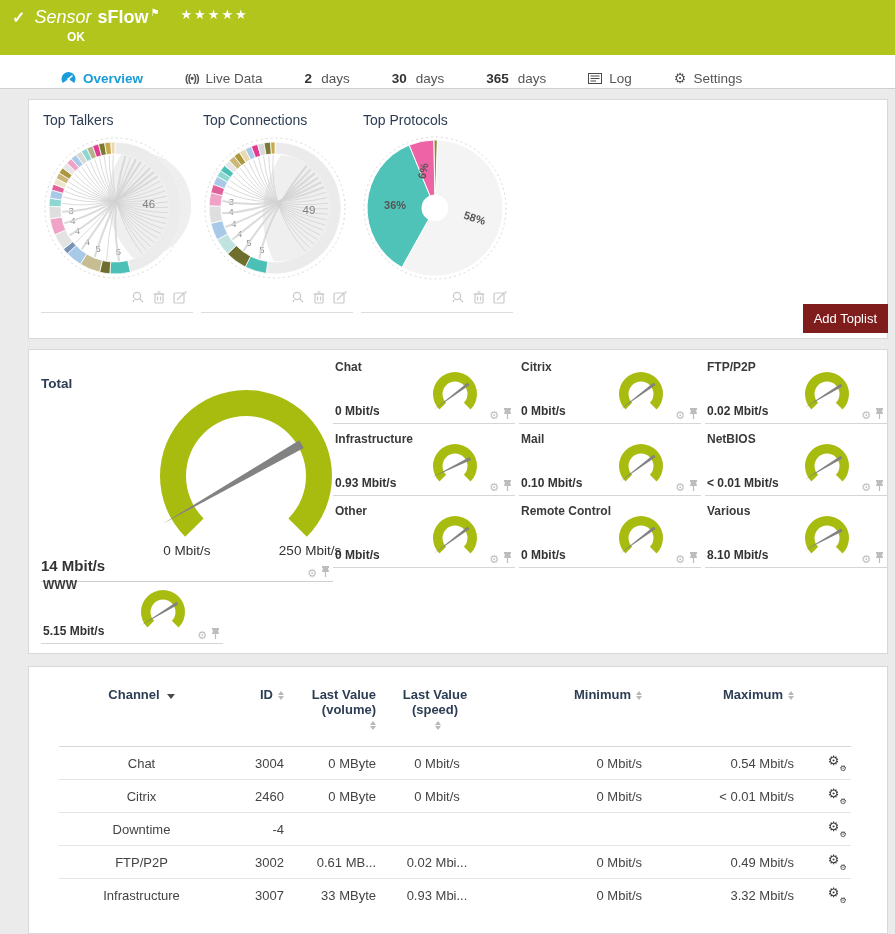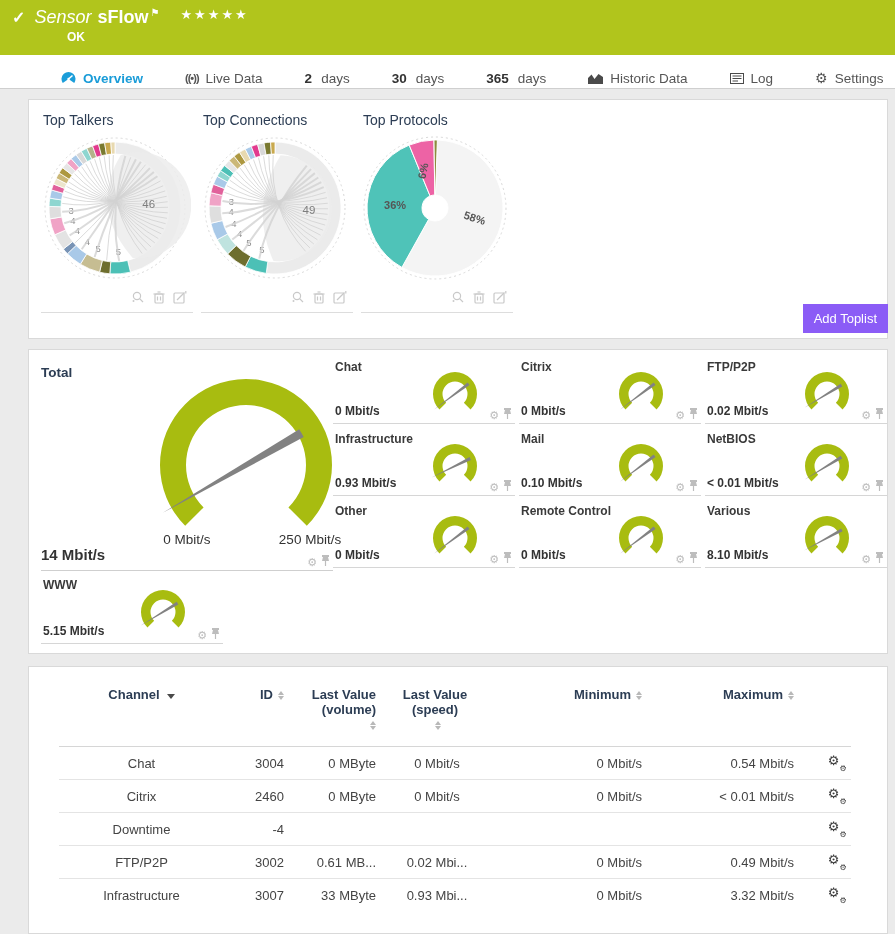--- a/index.html
+++ b/index.html
@@ -31,25 +31,25 @@
   .panel { width:860px; background:#fff; border:1px solid #d9d9d9; position:relative; }
   .panel-toplists { height:240px; margin-bottom:10px; padding:10px 0 0 12px; }
   .panel-gauges { height:305px; margin-bottom:12px; }
   .panel-table { height:268px; overflow:hidden; }
   
   .toplist-row { display:flex; gap:8px; }
   .toplist { width:152px; border-bottom:1px solid #ddd; padding-bottom:1px; }
   .toplist-title { font-size:14px; color:#2c3d54; margin:2px 0 4px 2px; }
   .toplist-icons { display:flex; justify-content:flex-end; gap:7px; padding:2px 6px 3px 0; }
   .toplist-icons svg { cursor:pointer; }
-  .addtop { position:absolute; right:-1px; bottom:5px; background:#8b5cf6; color:#fff;
+  .addtop { position:absolute; right:-1px; bottom:5px; background:#7f1d1d; color:#fff;
     border:none; font-size:13px; padding:7px 11px; cursor:pointer;
     font-family:"Liberation Sans", sans-serif; }
   
-  .total-cell { position:absolute; left:12px; top:11px; width:292px; height:210px;
+  .total-cell { position:absolute; left:12px; top:22px; width:292px; height:210px;
     border-bottom:1px solid #cfcfcf; }
   .cell-name { font-size:13px; font-weight:bold; color:#2c3d54; }
   .total-cell .cell-name { position:absolute; left:0; top:4px; font-size:13.5px; }
   .total-gauge-svg { position:absolute; left:80px; top:0; }
   .total-value { position:absolute; left:0; bottom:7px; font-size:15px; font-weight:bold; color:#333; }
   .mini-icons { position:absolute; right:3px; bottom:3px; display:flex; gap:4px;
     align-items:flex-end; }
   .mini-icons .g { font-size:11px; color:#bdbdbd; line-height:10px; cursor:pointer; }
   .gauge-grid { position:absolute; left:304px; top:8px; display:grid;
     grid-template-columns:repeat(3, 182px); column-gap:4px; row-gap:6px; }
@@ -114,28 +114,20 @@
       <span class="num">2</span>
       <span>days</span>
     </div>
     <div class="tab">
       <span class="num">30</span>
       <span>days</span>
     </div>
     <div class="tab">
       <span class="num">365</span>
       <span>days</span>
-    </div>
-    <div class="tab">
-      <span class="tab-icon">
-        <svg width="15" height="12" viewBox="0 0 15 12">
-          <polygon points="0,12 0,6 3.5,2.5 6.5,7 10.5,2 15,5 15,12" fill="#4a4a4a"></polygon>
-        </svg>
-      </span>
-      <span>Historic Data</span>
     </div>
     <div class="tab">
       <span class="tab-icon">
         <svg width="14" height="11" viewBox="0 0 14 11">
           <rect x="0.5" y="0.5" width="13" height="10" fill="none" stroke="#4a4a4a"></rect>
           <line x1="2.5" y1="3" x2="11.5" y2="3" stroke="#4a4a4a"></line>
           <line x1="2.5" y1="5.5" x2="11.5" y2="5.5" stroke="#4a4a4a"></line>
           <line x1="2.5" y1="8" x2="8" y2="8" stroke="#4a4a4a"></line>
         </svg>
       </span>

